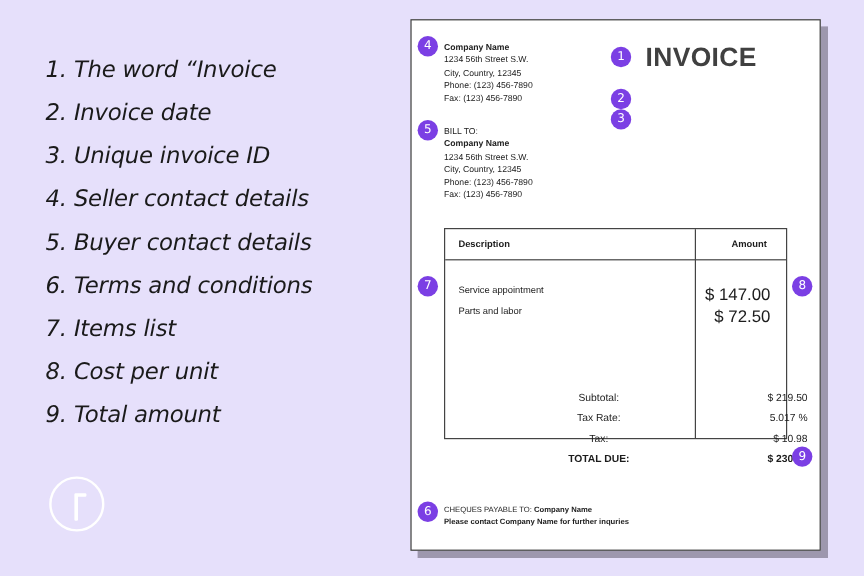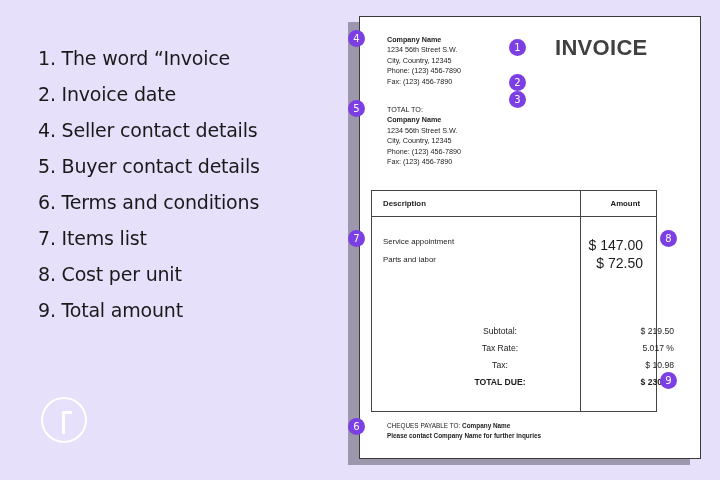--- a/index.html
+++ b/index.html
@@ -6,70 +6,70 @@
   body {
     width:720px; height:480px; overflow:hidden; position:relative;
     background:#E6E0FB;
     font-family:"DejaVu Sans", sans-serif;
     color:#1c1c1c;
   }
   .legend { position:absolute; left:38px; top:40px; margin:0; padding:0; list-style:none; }
   .legend li {
     font-family:"DejaVu Sans", sans-serif;
     font-size:19px; line-height:36px; height:36px; letter-spacing:-0.2px;
-    color:#1a1a1a; white-space:nowrap;
+    color:#1a1a1a; white-space:nowrap;font-style:italic;
   }
   .logo {
     position:absolute; left:41px; top:397px; width:46px; height:46px;
     border:2.5px solid #fff; border-radius:50%; box-sizing:border-box;
   }
   .logo .bar-v { position:absolute; left:19px; top:14px; width:3px; height:21px; background:#fff; border-radius:1px; }
   .logo .bar-h { position:absolute; left:19px; top:12px; width:10px; height:3px; background:#fff; border-radius:1px; }
 
   .shadow { position:absolute; left:348px; top:22px; width:342px; height:443px; background:#9d97ad; }
   .paper {
     position:absolute; left:342px; top:16px; width:342px; height:443px;
     background:#fff; border:1px solid #3a3a3a; box-sizing:border-box;
     font-family:"Liberation Sans", sans-serif;
-    margin-left:17px;
   }
   .badge {
     position:absolute; width:17px; height:17px; border-radius:50%;
     background:#7B3FE4; color:#fff; font-family:"DejaVu Sans", sans-serif;
     font-size:10px; line-height:17px; text-align:center;
   }
   .small { font-size:7.2px; line-height:10.4px; color:#222; }
   .bold { font-weight:bold; }
   .block { position:absolute; }
   .title {
     position:absolute; left:195px; top:18px; font-size:22px; font-weight:bold;
     letter-spacing:0.3px; color:#404040; font-family:"Liberation Sans", sans-serif;
   }
   .meta { position:absolute; left:196px; top:67px; font-size:7.2px; line-height:11.5px; color:#222; }
   .meta .row { display:flex; }
   .meta .k { width:68px; }
   .table {
-    position:absolute; left:11px; top:173px; width:286px; height:222px;
+    position:absolute; left:27px; top:173px; width:286px; height:176px;
     border:1px solid #444; box-sizing:border-box;
   }
   .table .hdr { position:absolute; left:0; top:0; right:0; height:25px; border-bottom:1px solid #444; }
   .table .divider { position:absolute; left:208px; top:0; bottom:0; width:1px; background:#444; }
   .th { position:absolute; top:8px; font-size:7.8px; font-weight:bold; }
   .item { position:absolute; font-size:7.8px; }
   .amt { position:absolute; font-size:14px; text-align:right; width:60px; }
   .tot-label { position:absolute; font-size:8.6px; text-align:center; width:120px; }
   .tot-val { position:absolute; font-size:8.6px; text-align:right; width:60px;padding-left:32px; }
   .footer { position:absolute; left:27px; top:404px; font-size:6.4px; line-height:10px; color:#222; }
 </style>
 </head>
 <body>
 
 <ol class="legend">
   <li>1. The word “Invoice</li>
   <li>2. Invoice date</li>
+  <li>3. Unique invoice ID</li>
   <li>4. Seller contact details</li>
   <li>5. Buyer contact details</li>
   <li>6. Terms and conditions</li>
   <li>7. Items list</li>
   <li>8. Cost per unit</li>
   <li>9. Total amount</li>
 </ol>
 
 <div class="logo">
   <span class="bar-h"></span>
@@ -82,21 +82,21 @@
 
   <div class="block small" style="left:27px; top:18px;">
     <div class="bold">Company Name</div>
     <div>1234 56th Street S.W.</div>
     <div>City, Country, 12345</div>
     <div>Phone: (123) 456-7890</div>
     <div>Fax: (123) 456-7890</div>
   </div>
 
   <div class="block small" style="left:27px; top:88px;">
-    <div>TOTAL TO:</div>
+    <div>BILL TO:</div>
     <div class="bold">Company Name</div>
     <div>1234 56th Street S.W.</div>
     <div>City, Country, 12345</div>
     <div>Phone: (123) 456-7890</div>
     <div>Fax: (123) 456-7890</div>
   </div>
 
   <div class="title">INVOICE</div>
 
 

